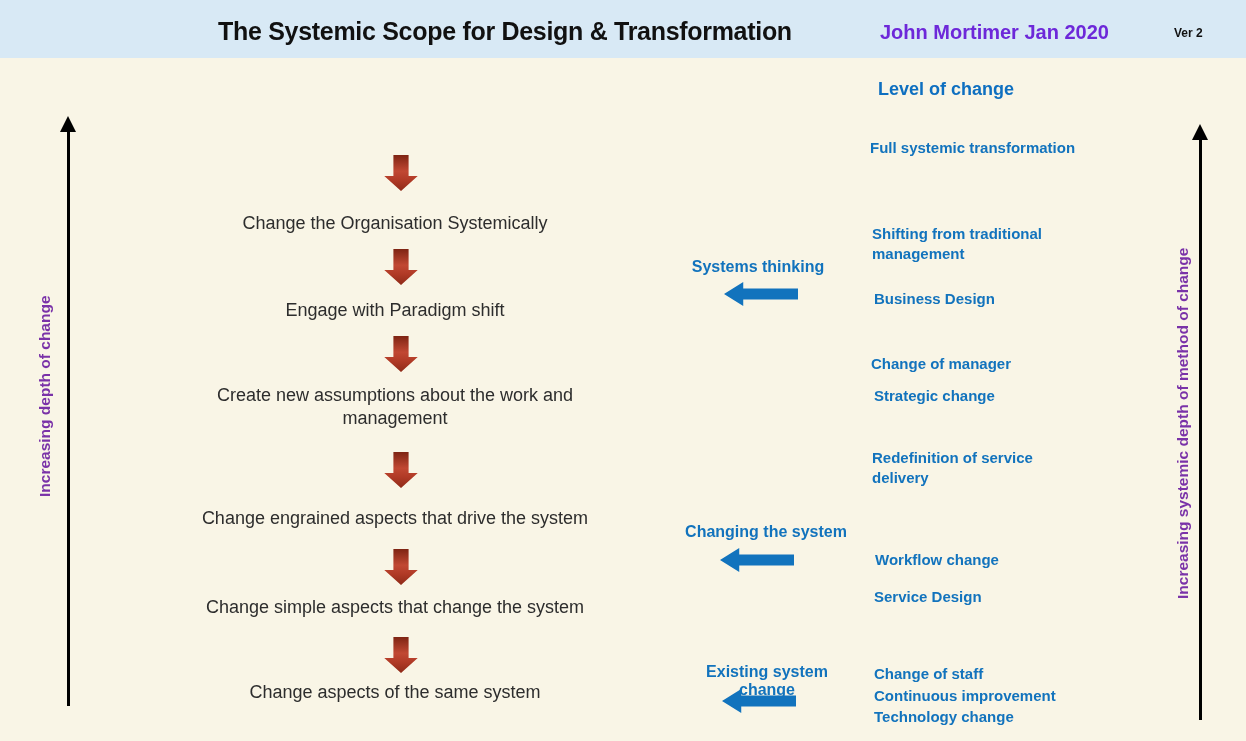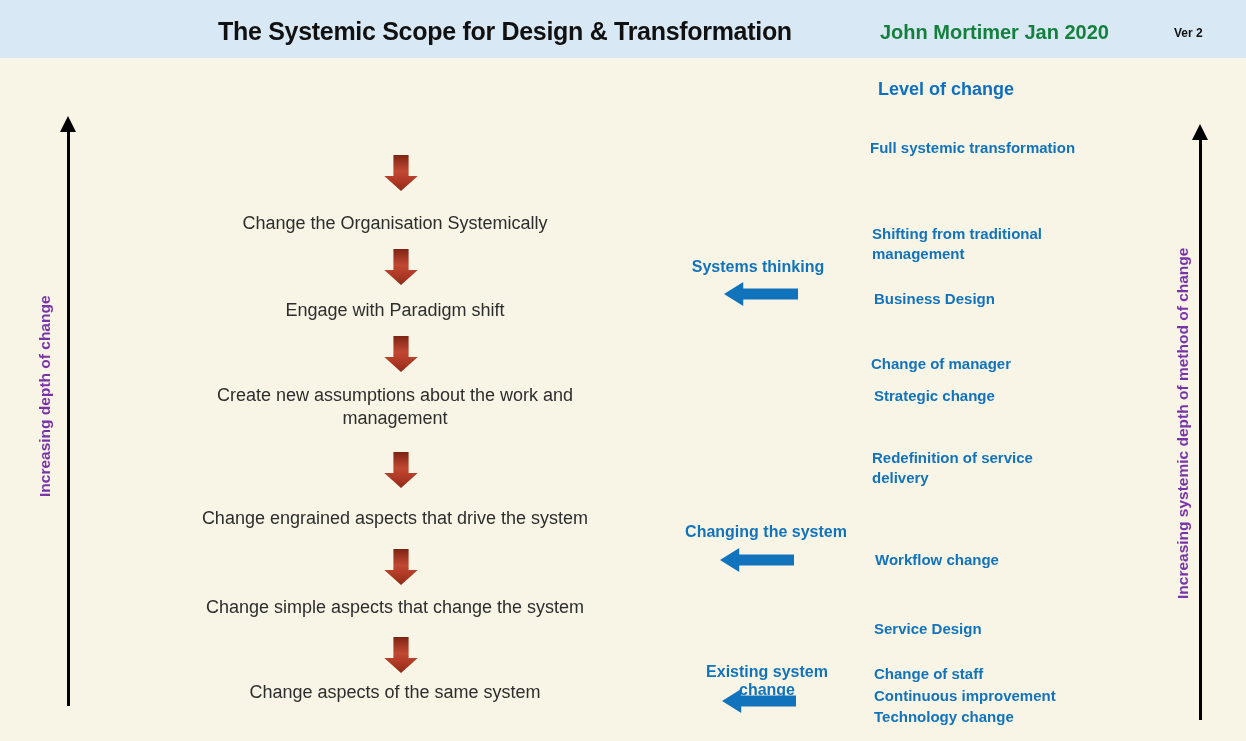--- a/index.html
+++ b/index.html
@@ -16,21 +16,21 @@
   .header {
     position:absolute; top:0; left:0; width:1246px; height:58px;
     background:#d8e9f5;
   }
   .title {
     position:absolute; left:218px; top:17px;
     font-size:25px; font-weight:600; color:#111; letter-spacing:-0.3px;
   }
   .author {
     position:absolute; left:880px; top:21px;
-    font-size:20px; font-weight:600; color:#15803d;
+    font-size:20px; font-weight:600; color:#6d28d9;
   }
   .version {
     position:absolute; left:1174px; top:26px;
     font-size:12px; font-weight:600; color:#111;
   }
 
   
   .step {
     position:absolute; text-align:center;
     font-size:18px; line-height:1.25; color:#2d2d2d;
@@ -140,18 +140,18 @@
 
   <div class="levels-heading">Level of change</div>
 
   <div class="level-item" style="left:870px; top:138px; width:240px;">Full systemic transformation</div>
   <div class="level-item" style="left:872px; top:224px; width:196px;">Shifting from traditional management</div>
   <div class="level-item" style="left:874px; top:289px; width:200px;">Business Design</div>
   <div class="level-item" style="left:871px; top:354px; width:220px;">Change of manager</div>
   <div class="level-item" style="left:874px; top:386px; width:220px;">Strategic change</div>
   <div class="level-item" style="left:872px; top:448px; width:186px;">Redefinition of service delivery</div>
   <div class="level-item" style="left:875px; top:550px; width:220px;">Workflow change</div>
-  <div class="level-item" style="left:874px; top:587px; width:220px;margin-top:32px;">Service Design</div>
+  <div class="level-item" style="left:874px; top:587px; width:220px;">Service Design</div>
   <div class="level-item" style="left:874px; top:664px; width:240px;">Change of staff</div>
   <div class="level-item" style="left:874px; top:686px; width:240px;">Continuous improvement</div>
   <div class="level-item" style="left:874px; top:707px; width:240px;">Technology change</div>
 
 </div>
 
 </body></html>

